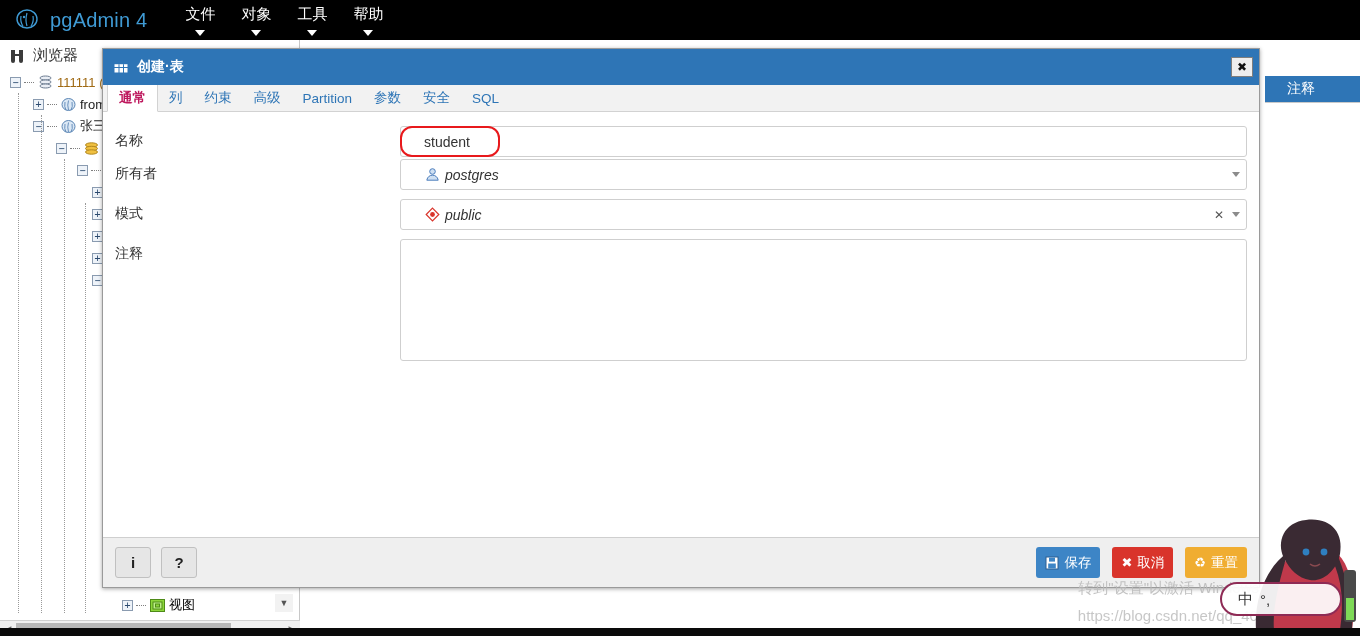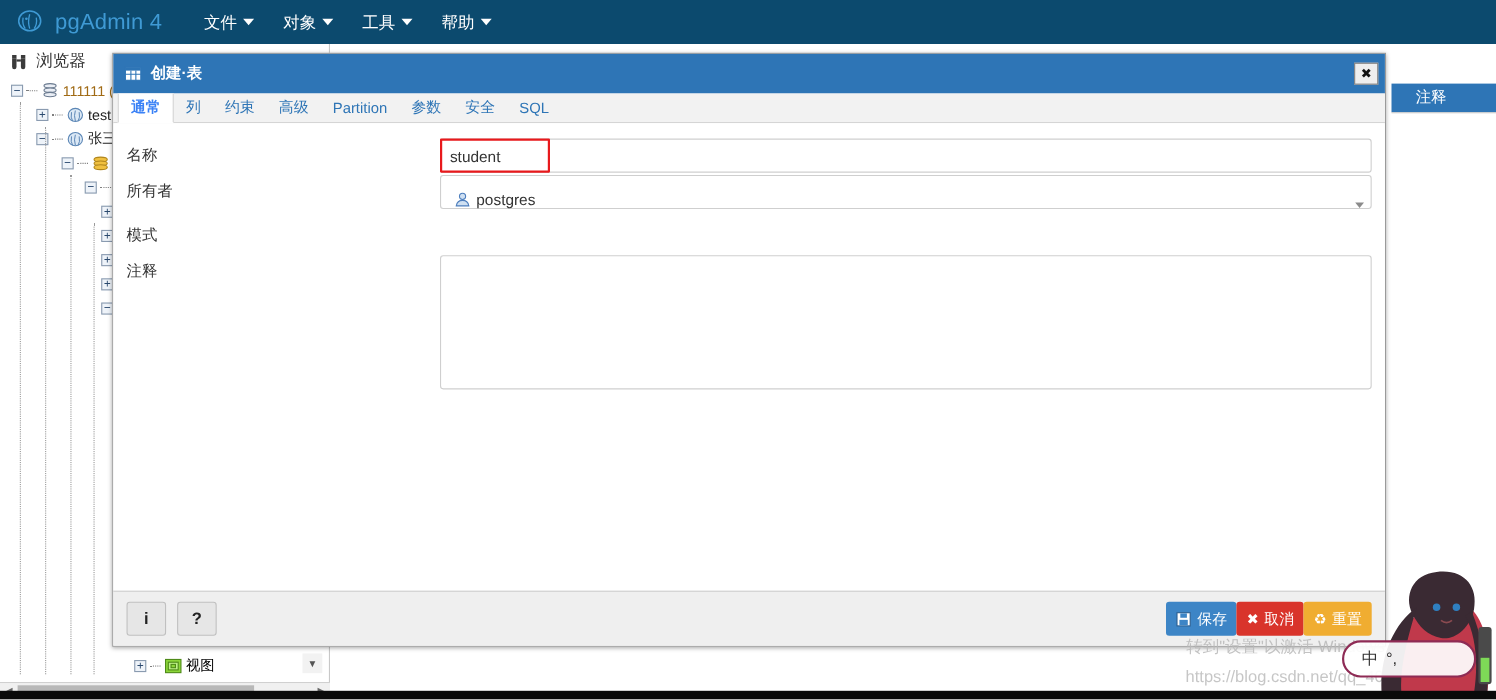--- a/index.html
+++ b/index.html
@@ -8,27 +8,27 @@
     width: 1360px; height: 636px;
     overflow: hidden;
     background: #ffffff;
     font-family: "Liberation Sans", "DejaVu Sans", sans-serif;
   }
   #root { position: relative; width: 1360px; height: 636px; background:#fff; }
 
   
   .topbar {
     position: absolute; left:0; top:0; width:1360px; height:40px;
-    background:#0c4a6e; display:flex; align-items:center; padding-left:14px;
+    background:#000000; display:flex; align-items:center; padding-left:14px;
   }
   .brand { display:flex; align-items:center; gap:10px; }
   .brand-logo { width:26px; height:26px; display:block; }
   .brand-text { color:#3f9ad4; font-size:20px; letter-spacing:.2px; }
   .menu { display:flex; align-items:center; margin-left:38px; gap:26px; }
-  .menu-item { color:#fff; font-size:15px; display:flex; align-items:center; gap:6px; cursor:default; }
+  .menu-item { color:#fff; font-size:15px; display:flex; align-items:center; gap:6px; cursor:default;flex-direction:column; }
   .caret-down {
     width:0;height:0;border-left:5px solid transparent;border-right:5px solid transparent;
     border-top:6px solid #fff; display:inline-block;
   }
 
   
   .browser {
     position:absolute; left:0; top:40px; width:300px; height:596px;
     background:#fff; border-right:1px solid #c8c8c8;
   }
@@ -95,45 +95,45 @@
   }
   .tabs {
     height:27px; background:#f2f2f2; border-bottom:1px solid #d2d2d2;
     display:flex; align-items:stretch; padding-left:4px; flex:none;
   }
   .tab {
     padding:0 11px; display:flex; align-items:center;
     font-size:13.5px; color:#2e75b6; cursor:pointer; position:relative;
   }
   .tab.active {
-    background:#fff; color:#3b82f6; font-weight:bold;
+    background:#fff; color:#be185d; font-weight:bold;
     border-left:1px solid #d2d2d2; border-right:1px solid #d2d2d2;
     margin-bottom:-1px; border-bottom:1px solid #fff;
   }
   .dlg-body { flex:1; background:#fff; padding:14px 12px 0 12px; overflow:hidden; }
 
   .frow { display:flex; align-items:flex-start; margin-bottom:9px; }
   .flabel { width:285px; font-size:14px; color:#333; padding-top:6px; flex:none; }
   .fctl { flex:1; position:relative; }
   .name-wrap { position:relative; }
   .name-underlay {
     position:absolute; left:0; top:0; width:100%; height:31px;
     border:1px solid #cfcfcf; border-radius:3px; background:#fff;
   }
   .name-box {
     position:absolute; left:0; top:0; width:100px; height:31px;
-    border:2px solid #e8191c; border-radius:1px; background:#fff;
-    display:flex; align-items:center; padding-left:7px;
+    border:2px solid #e8191c; border-radius:12px; background:#fff;
+    display:flex; align-items:center; padding-left:22px;
     font-size:14px; color:#333;
   }
 
   .select {
     width:100%; height:31px; border:1px solid #cfcfcf; border-radius:3px;
-    background:#fff; display:flex; align-items:flex-end; padding:0 6px 0 12px;
-    font-size:14px; color:#333; position:relative;
+    background:#fff; display:flex; align-items:center; padding:0 6px 0 24px;
+    font-size:14px; color:#333; position:relative;font-style:italic;
   }
   .select.placeholder { color:#9b9b9b; }
   .sel-ico { width:15px;height:15px;margin-right:5px;flex:none; }
   .sel-val { flex:1; }
   .sel-clear { color:#555; font-size:12px; margin-right:8px; font-weight:bold; cursor:pointer; }
   .sel-caret {
     width:0;height:0;border-left:4.5px solid transparent;border-right:4.5px solid transparent;
     border-top:5.5px solid #8b8b8b;
   }
 
@@ -157,21 +157,21 @@
     height:50px; background:#efefef; border-top:1px solid #cfcfcf;
     display:flex; align-items:center; justify-content:space-between;
     padding:0 12px; flex:none;
   }
   .fbtns-left { display:flex; gap:10px; }
   .ibtn {
     width:36px;height:31px;background:#e6e6e6;border:1px solid #c0c0c0;border-radius:3px;
     display:flex;align-items:center;justify-content:center;
     font-size:15px;font-weight:bold;color:#222;cursor:pointer;
   }
-  .fbtns-right { display:flex; gap:0; }
+  .fbtns-right { display:flex; gap:12px; }
   .abtn {
     height:31px; border-radius:3px; border:none; color:#fff;
     display:flex; align-items:center; gap:5px; padding:0 9px;
     font-size:13.5px; cursor:pointer; font-family:"Liberation Sans", sans-serif;
   }
   .abtn.save { background:#3d85c6; }
   .abtn.cancel { background:#d9342b; }
   .abtn.reset { background:#f0ad31; }
   .abtn .gl { font-size:13px; line-height:1; }
 
@@ -263,21 +263,21 @@
         <span class="tlabel" style="color:#a06a14;">111111 (2</span>
       </div>
 
       <div class="tnode" style="padding-left:29px;">
         <span class="toggle-box">+</span>
         <span class="dots"></span>
         <svg class="nicon" viewBox="0 0 17 15">
           <ellipse cx="8.5" cy="7.5" rx="6.5" ry="6" fill="#dbe8f5" stroke="#5b86b5"></ellipse>
           <path d="M5 5 Q4 10 6 13 M8.5 3.5 Q7 8 8.5 13 M12 5 Q13 10 11 13" fill="none" stroke="#5b86b5" stroke-width=".9"></path>
         </svg>
-        <span class="tlabel">test</span>
+        <span class="tlabel">from</span>
       </div>
 
       <div class="tnode" style="padding-left:29px;">
         <span class="toggle-box">−</span>
         <span class="dots"></span>
         <svg class="nicon" viewBox="0 0 17 15">
           <ellipse cx="8.5" cy="7.5" rx="6.5" ry="6" fill="#dbe8f5" stroke="#5b86b5"></ellipse>
           <path d="M5 5 Q4 10 6 13 M8.5 3.5 Q7 8 8.5 13 M12 5 Q13 10 11 13" fill="none" stroke="#5b86b5" stroke-width=".9"></path>
         </svg>
         <span class="tlabel">张三</span>
@@ -393,20 +393,31 @@
               <path d="M1.8 13.2c.6-3.4 3-5 5.7-5s5.1 1.6 5.7 5z" fill="#cfe0f2" stroke="#4d7ebd"></path>
             </svg>
             <span class="sel-val">postgres</span>
             <i class="sel-caret"></i>
           </div>
         </div>
       </div>
 
       <div class="frow">
         <div class="flabel">模式</div>
+        <div class="fctl">
+          <div class="select">
+            <svg class="sel-ico" viewBox="0 0 15 15">
+              <path d="M7.5 1.2 13.8 7.5 7.5 13.8 1.2 7.5z" fill="#fff" stroke="#d9342b" stroke-width="1.2"></path>
+              <circle cx="7.5" cy="7.5" r="2.4" fill="#d9342b"></circle>
+            </svg>
+            <span class="sel-val">public</span>
+            <span class="sel-clear">✕</span>
+            <i class="sel-caret"></i>
+          </div>
+        </div>
       </div>
 
 
 
       <div class="frow">
         <div class="flabel">注释</div>
         <div class="fctl">
           <textarea class="ta" placeholder="" style=""></textarea>
         </div>
       </div>

